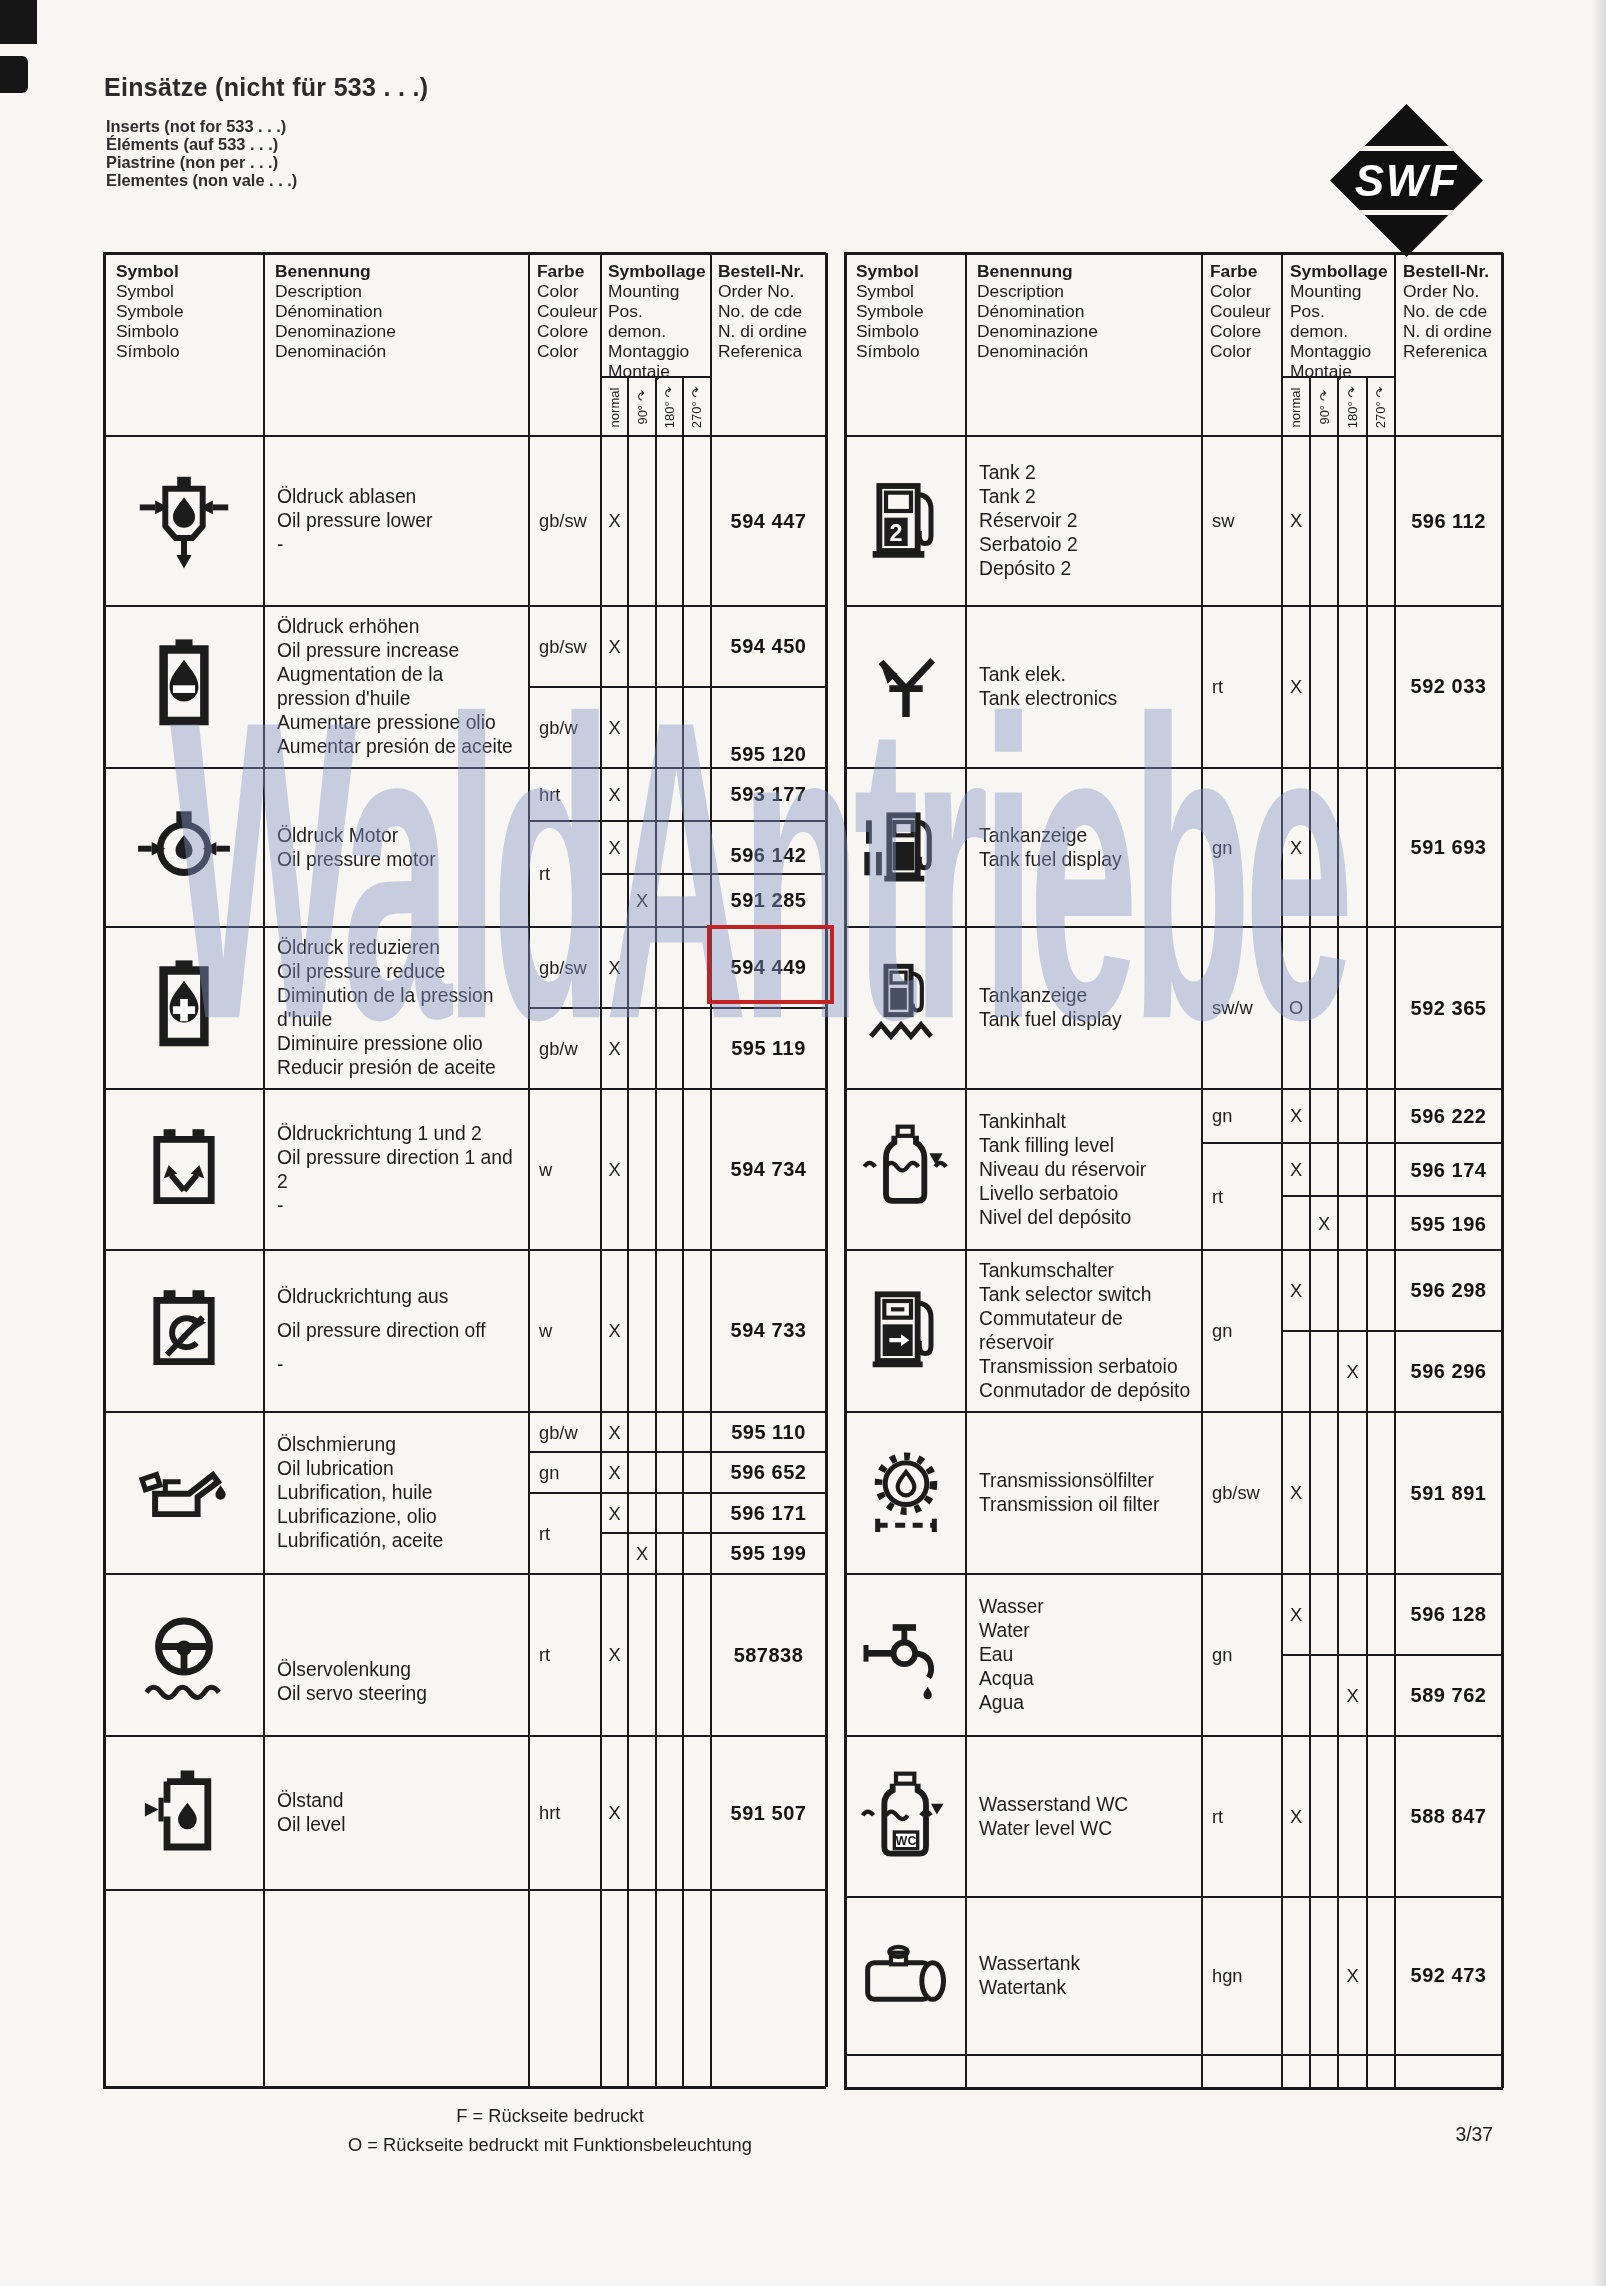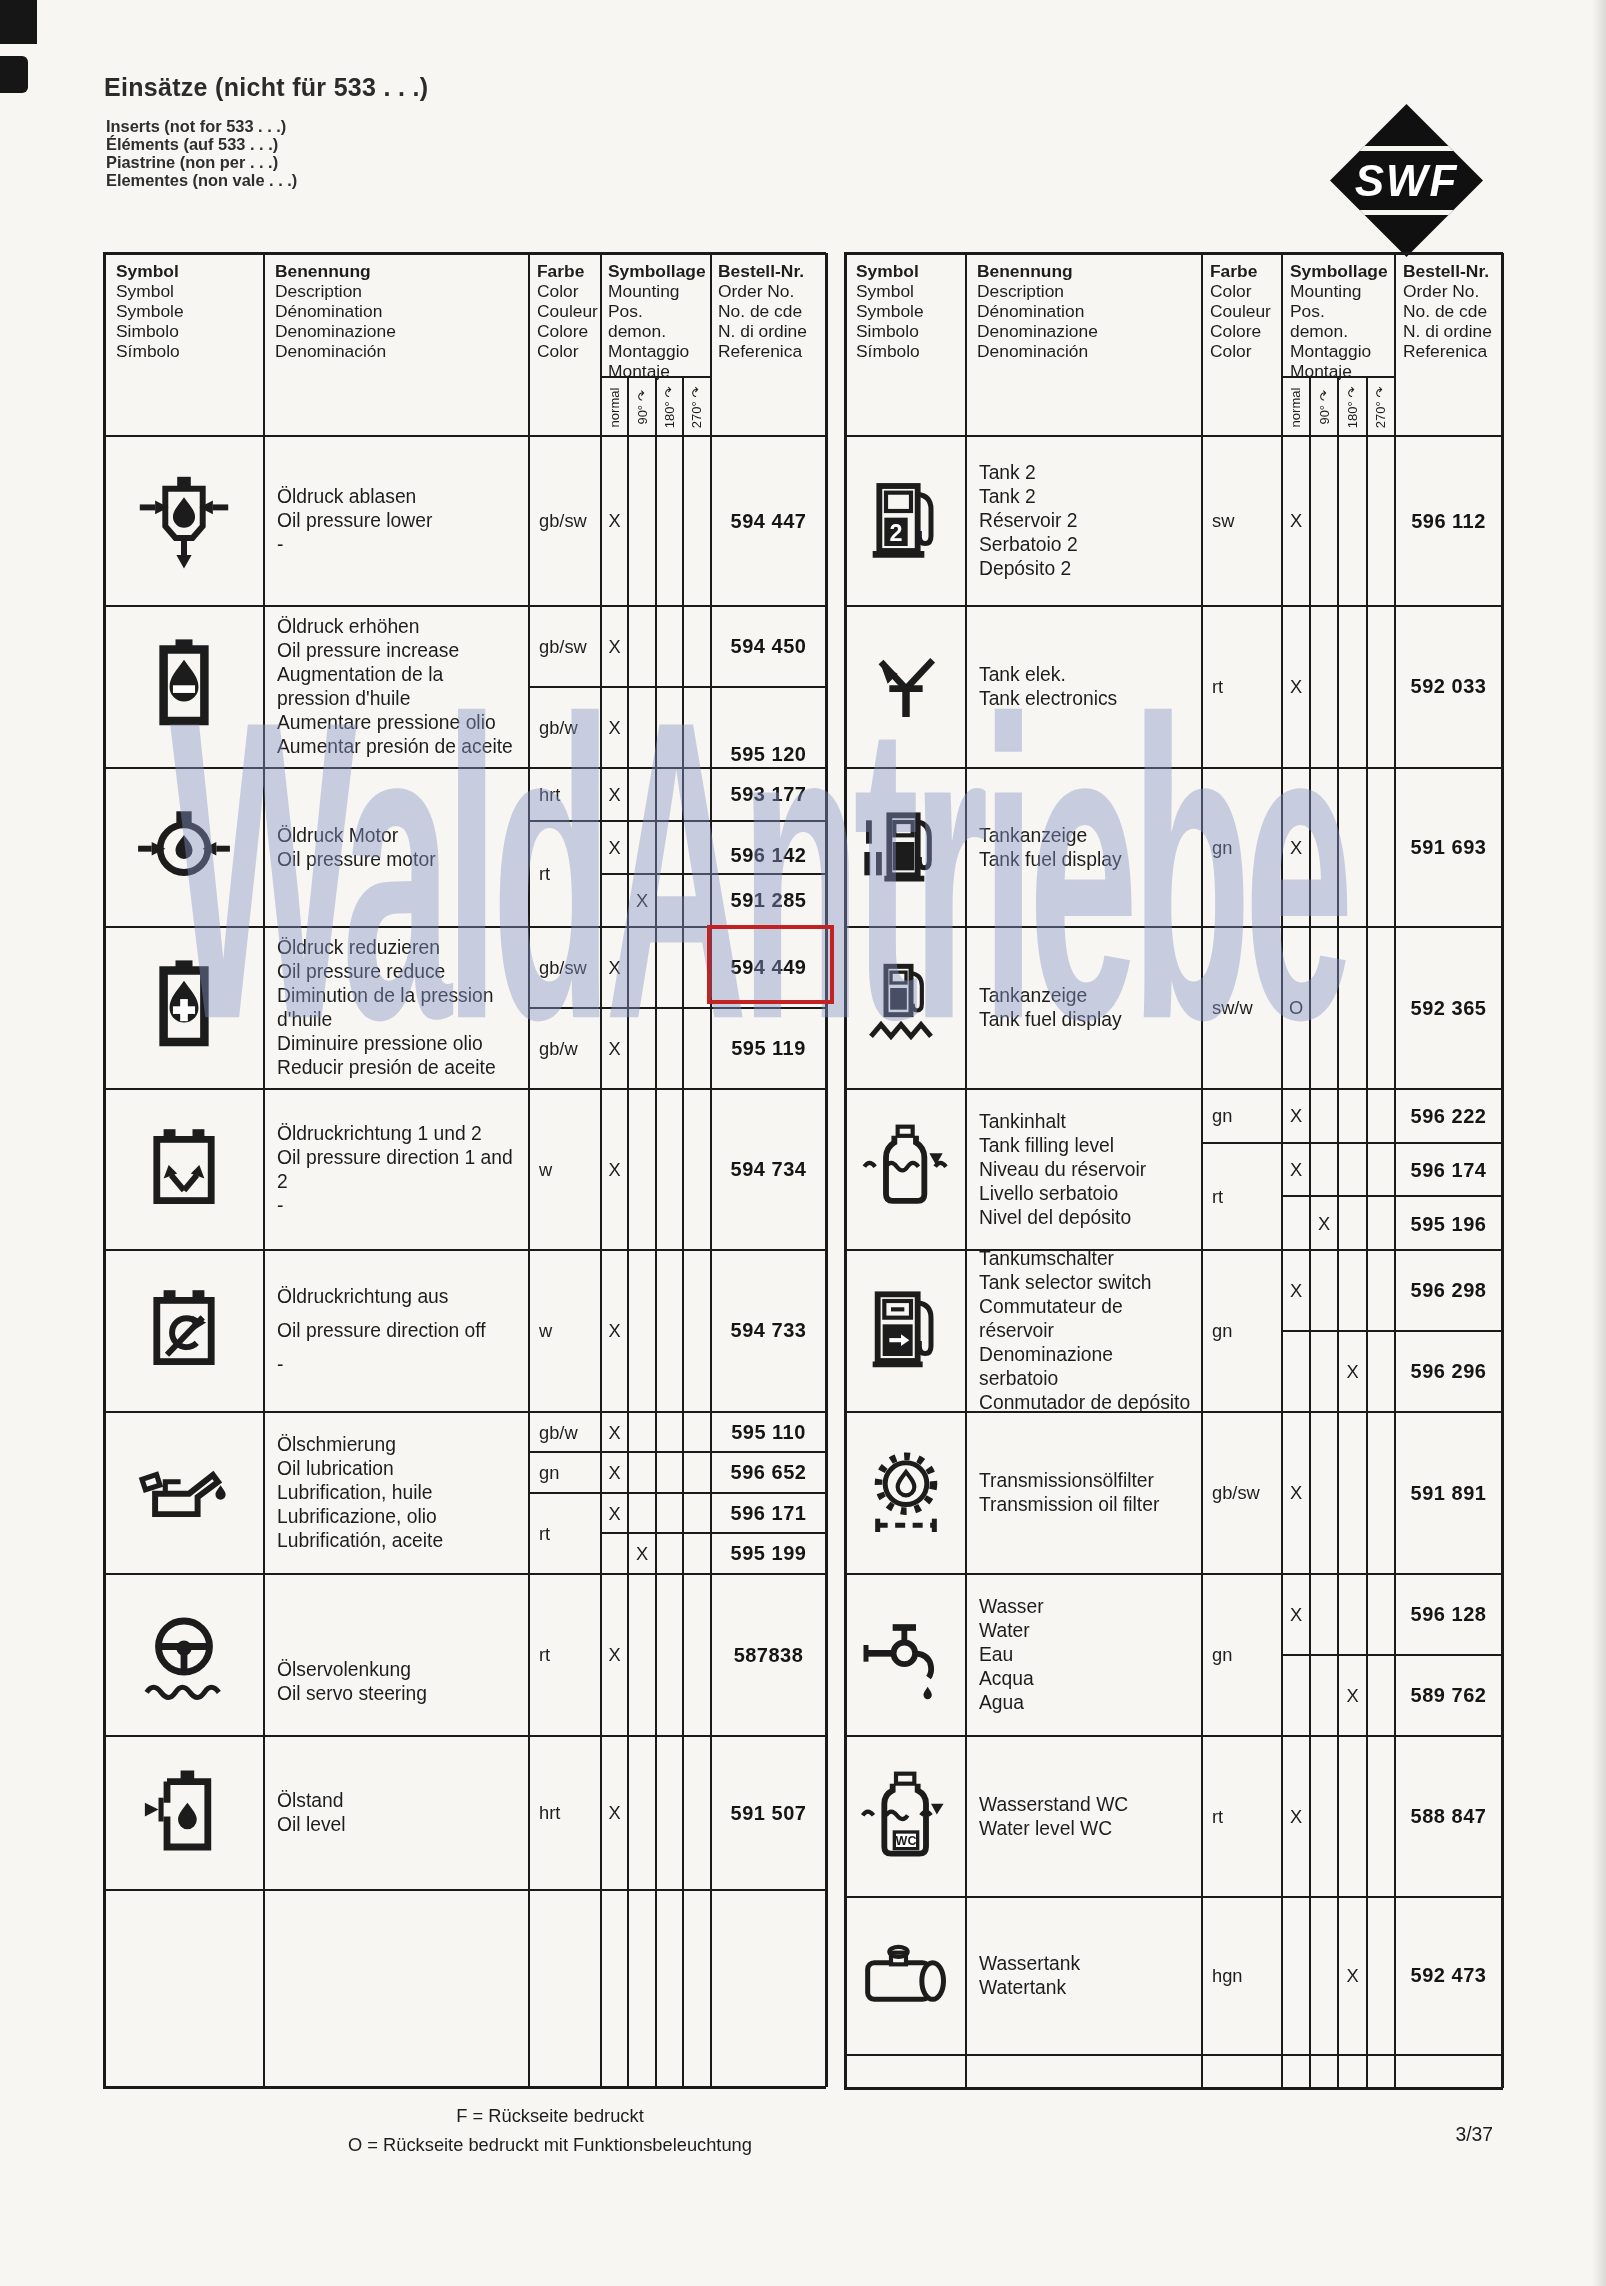--- a/index.html
+++ b/index.html
@@ -491,21 +491,21 @@
           <line x1="40" y1="71" x2="56" y2="71" stroke="#fff" stroke-width="5"></line>
           <polygon points="54,64 64,71 54,78" fill="#fff"></polygon>
           <path d="M74 26 q16 2 16 18 v34 q0 9 -7 9 t-7 -9 v-6" fill="none" stroke="#1c1c1c" stroke-width="6"></path>
           <line x1="20" y1="100" x2="80" y2="100" stroke="#1c1c1c" stroke-width="7"></line>
         </svg>
       </div>
       <div class="cell desc" style="position: absolute; left: 979px; top: 1250px; width: 215px; height: 161px;">
         <div>Tankumschalter</div>
         <div>Tank selector switch</div>
         <div>Commutateur de réservoir</div>
-        <div>Denominazione serbatoio</div>
+        <div>Transmission serbatoio</div>
         <div>Conmutador de depósito</div>
       </div>
       <div class="cell colorcode" style="position: absolute; left: 1212px; top: 1250px; width: 67px; height: 161px;">gn</div>
       <div class="cell center mark" style="position: absolute; left: 1282px; top: 1250px; width: 28px; height: 81px;">X</div>
       <div class="cell center order" style="position: absolute; left: 1395px; top: 1250px; width: 107px; height: 81px;">596 298</div>
       <div class="ln" style="position: absolute; left: 1282px; top: 1330px; width: 220px; height: 1.9px;"></div>
       <div class="cell center mark" style="position: absolute; left: 1338px; top: 1331px; width: 29px; height: 81px;">X</div>
       <div class="cell center order" style="position: absolute; left: 1395px; top: 1331px; width: 107px; height: 81px;">596 296</div>
       <div class="ln" style="position: absolute; left: 845px; top: 1411px; width: 658px; height: 1.9px;"></div>
       <div class="cell icon-cell" style="position: absolute; left: 849px; top: 1415px; width: 113px; height: 154px;">

